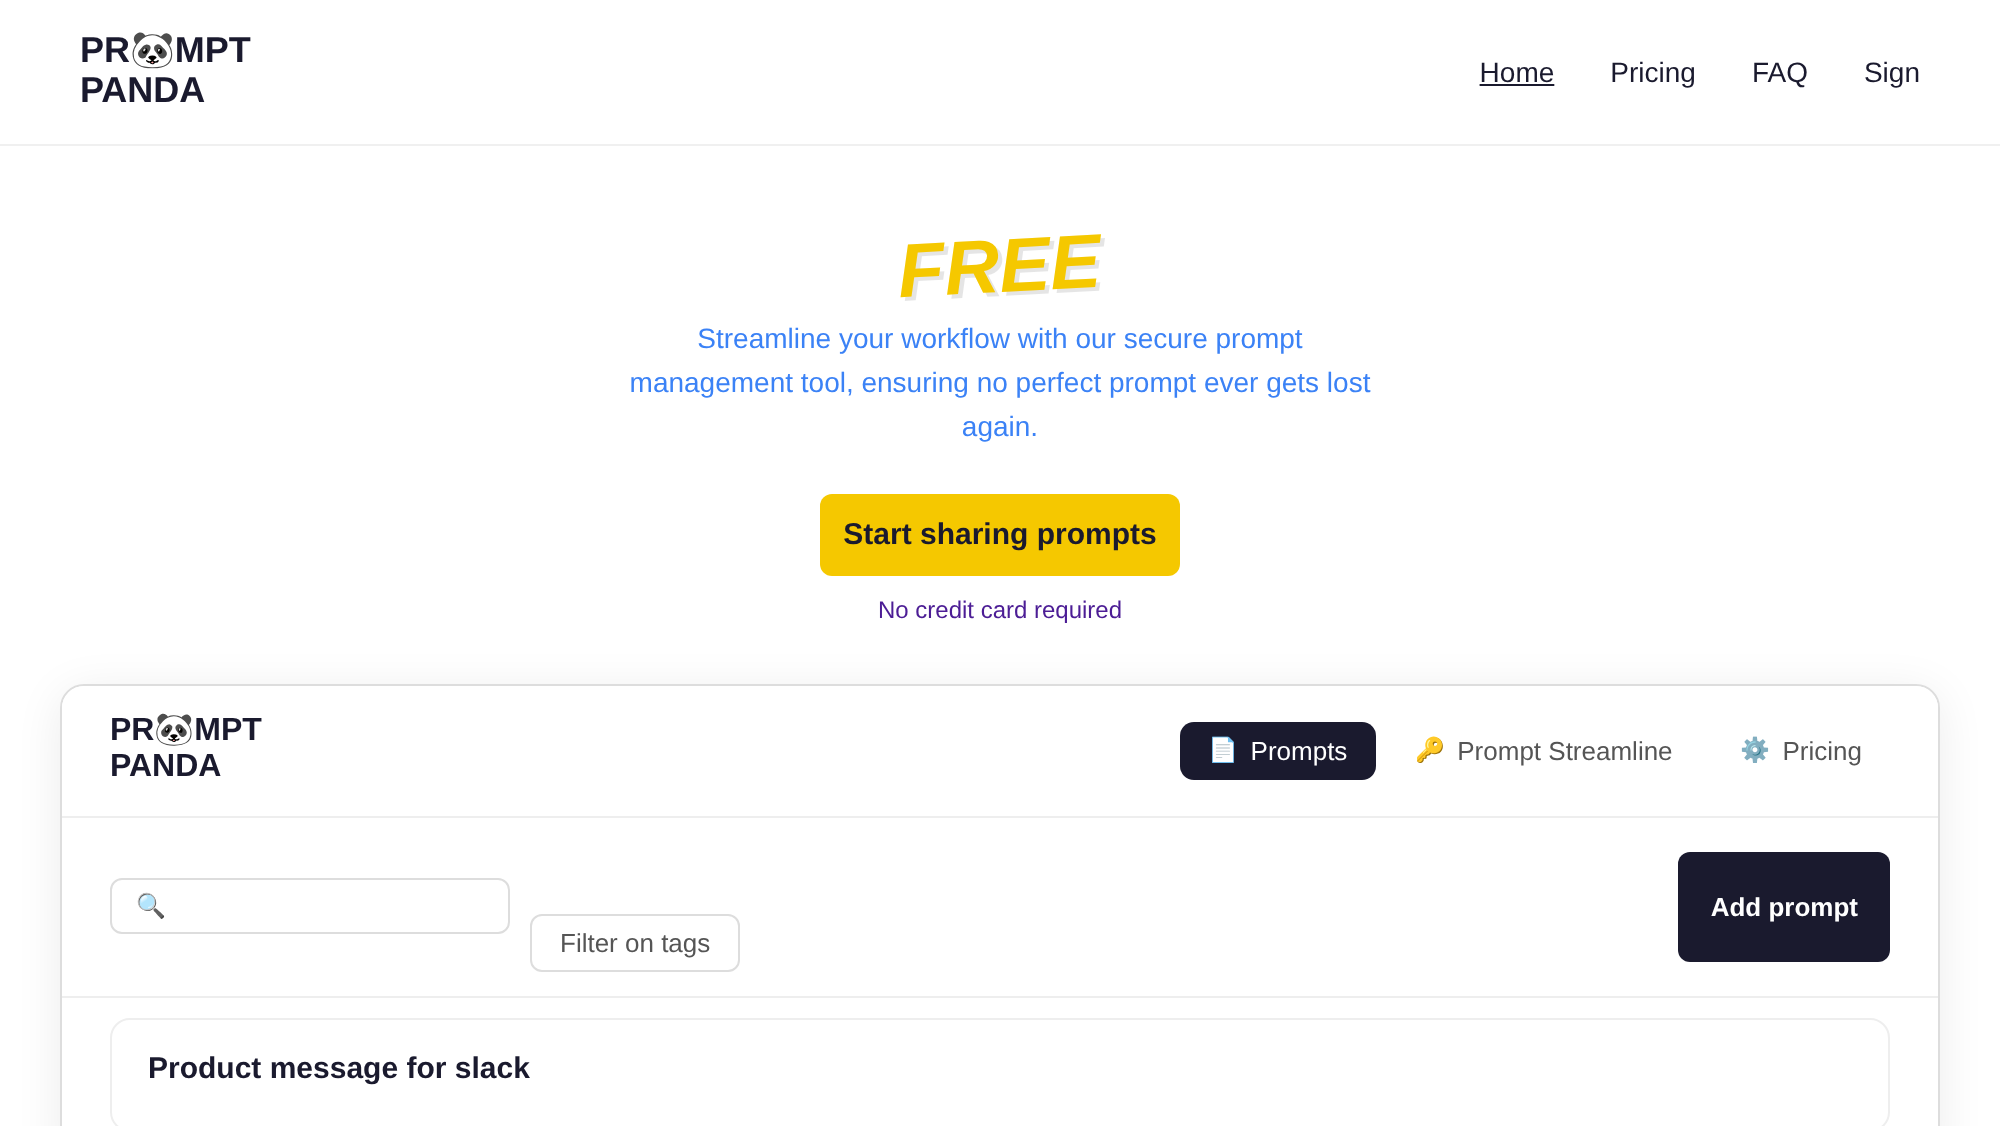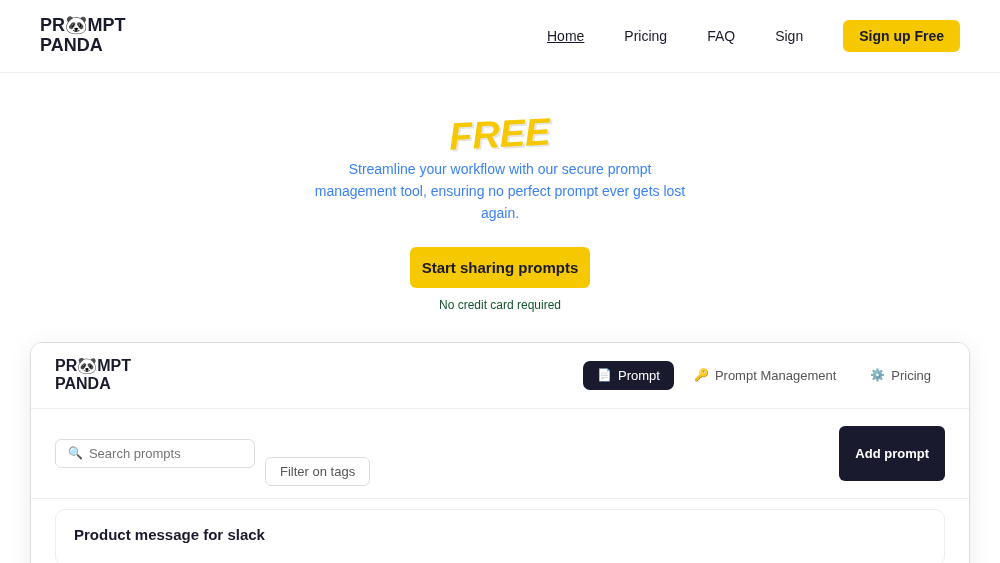--- a/index.html
+++ b/index.html
@@ -5,21 +5,21 @@
     * { margin: 0; padding: 0; box-sizing: border-box; }
     body { font-family: -apple-system, BlinkMacSystemFont, 'Segoe UI', sans-serif; background: #fff; color: #1a1a2e; width: 1000px; min-height: 563px; overflow-x: hidden; }
 
     
     nav {
       display: flex; align-items: center; justify-content: space-between;
       padding: 16px 40px; border-bottom: 1px solid #f0f0f0;
     }
     .nav-logo { font-weight: 900; font-size: 18px; line-height: 1.1; color: #1a1a2e; }
     .nav-logo span { display: block; }
-    .nav-links { display: flex; align-items: center; gap: 40px; }
+    .nav-links { display: flex; align-items: center; gap: 28px; }
     .nav-link { font-size: 14px; color: #1a1a2e; text-decoration: none; cursor: pointer; }
     .nav-link.active { text-decoration: underline; font-weight: 500; }
     .nav-signup {
       background: #f5c800; color: #1a1a2e; border: none; border-radius: 6px;
       padding: 8px 16px; font-size: 14px; font-weight: 600; cursor: pointer;
     }
 
     
     .hero { text-align: center; padding: 40px 20px 30px; }
     .hero-free {
@@ -35,21 +35,21 @@
     .hero-subtitle {
       font-size: 14px; color: #3b82f6; max-width: 380px;
       margin: 0 auto 22px; line-height: 1.6;
     }
     .hero-cta {
       background: #f5c800; color: #1a1a2e; border: none;
       border-radius: 6px; padding: 12px 12px;
       font-size: 15px; font-weight: 700; cursor: pointer;
       display: inline-block; margin-bottom: 10px;
     }
-    .hero-no-cc { font-size: 12px; color: #14532d; }
+    .hero-no-cc { font-size: 12px; color: #4c1d95; }
 
     
     .mockup-wrapper {
       margin: 0 30px 0; border: 1.5px solid #ddd;
       border-radius: 12px 12px 0 0; overflow: hidden;
       background: #fff; box-shadow: 0 4px 24px rgba(0,0,0,0.08);
     }
     .mockup-header {
       display: flex; align-items: center; justify-content: space-between;
       padding: 14px 24px; border-bottom: 1px solid #eee;
@@ -107,58 +107,56 @@
 <nav>
   <div class="nav-logo">
     <span>PR🐼MPT</span>
     <span>PANDA</span>
   </div>
   <div class="nav-links">
     <a class="nav-link active">Home</a>
     <a class="nav-link">Pricing</a>
     <a class="nav-link">FAQ</a>
     <a class="nav-link">Sign</a>
-    <button class="nav-signup">Sign up Free</button>
   </div>
 </nav>
 
 <section class="hero">
   <div class="hero-free">FREE</div>
   <div class="hero-subtitle">Streamline your workflow with our secure prompt management tool, ensuring no perfect prompt ever gets lost again.</div>
   <button class="hero-cta">Start sharing prompts</button>
   <div class="hero-no-cc">No credit card required</div>
 </section>
 
 <div class="mockup-wrapper">
 
   <div class="mockup-header">
     <div class="mockup-logo-text">
       <div>PR🐼MPT</div>
       <div>PANDA</div>
     </div>
     <div class="mockup-tabs">
       <button class="mockup-tab active">
         <span class="tab-icon">📄</span>
-        <span>Prompt</span>
+        <span>Prompts</span>
       </button>
       <button class="mockup-tab inactive">
         <span class="tab-icon">🔑</span>
-        <span>Prompt Management</span>
+        <span>Prompt Streamline</span>
       </button>
       <button class="mockup-tab inactive">
         <span class="tab-icon">⚙️</span>
         <span>Pricing</span>
       </button>
     </div>
   </div>
 
   <div class="mockup-toolbar">
     <div class="search-wrap">
       <span class="search-icon">🔍</span>
-      <input class="search-input" type="text" placeholder="Search prompts" style="">
     </div>
     <button class="filter-btn">Filter on tags</button>
     <div class="spacer"></div>
     <button class="add-btn">Add prompt</button>
   </div>
 
   <div class="cards-area">
 
     <div class="prompt-card">
       <div class="card-title">Product message for slack</div>

